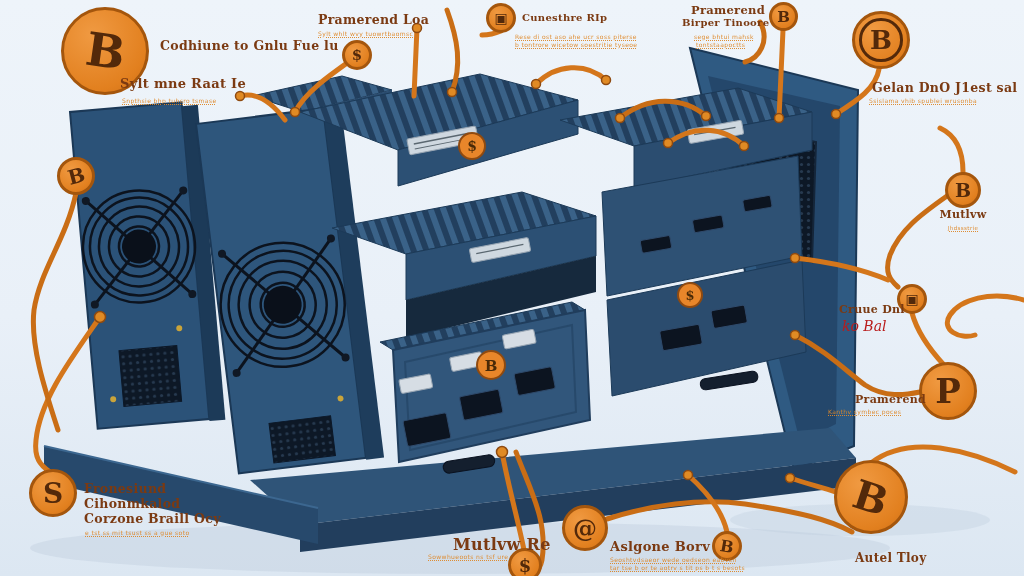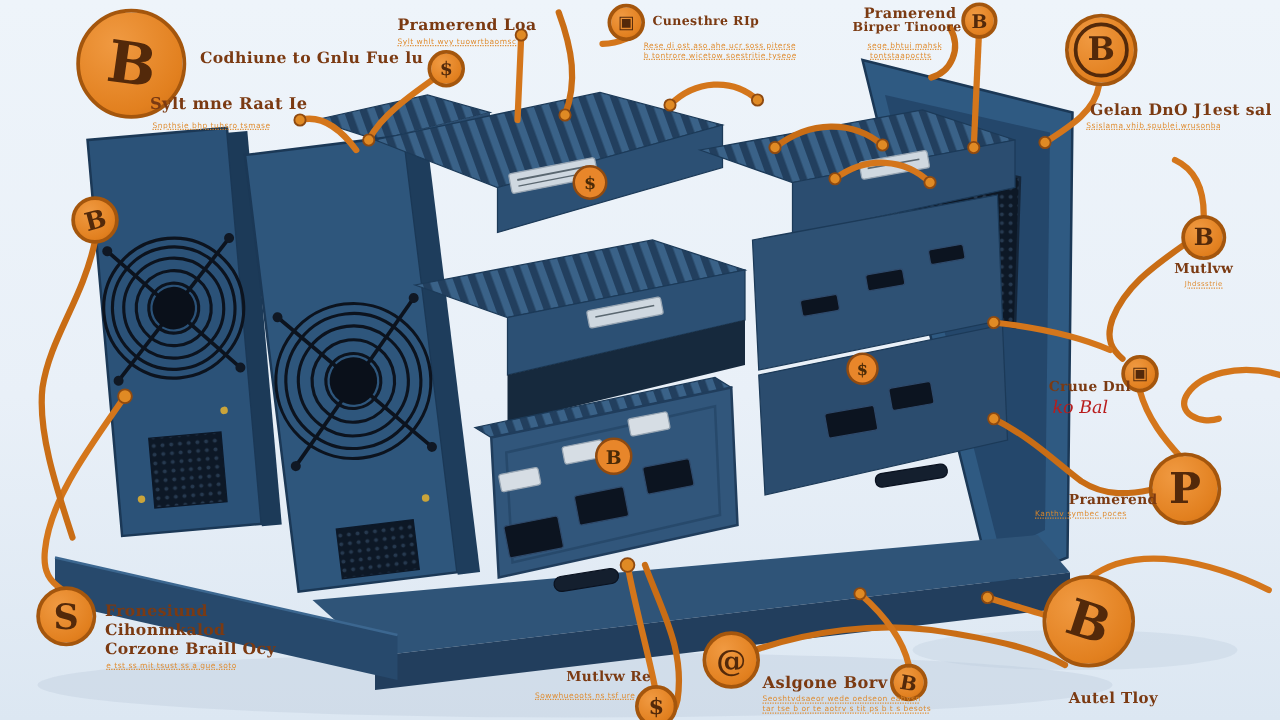--- a/index.html
+++ b/index.html
@@ -307,19 +307,19 @@
 
 <div class="lbl" style="left:855px;top:393px;font-size:11px;">Pramerend</div>
 <div class="sub" style="left:828px;top:408px;">Kanthv symbec poces</div>
 
 <div class="lbl" style="left:843px;top:551px;font-size:12px;margin-left:12px;">Autel Tloy</div>
 
 <div class="lbl" style="left:610px;top:539px;font-size:13px;">Aslgone Borv</div>
 <div class="sub" style="left:610px;top:556px;">Seoshtvdsaeor wede oedseon eabvsn</div>
 <div class="sub" style="left:610px;top:564px;">tar tse b or te aotrv s tit ps b t s besots</div>
 
-<div class="lbl" style="left:453px;top:535px;font-size:11px;">Mutlvw Re</div>
+<div class="lbl" style="left:453px;top:535px;font-size:16px;">Mutlvw Re</div>
 <div class="sub" style="left:428px;top:553px;">Sowwhueoots ns tsf ure</div>
 
 <div class="lbl" style="left:84px;top:481px;font-size:12.5px;">Fronesiund</div>
 <div class="lbl" style="left:84px;top:496px;font-size:12.5px;">Cihonmkalod</div>
 <div class="lbl" style="left:84px;top:511px;font-size:12.5px;">Corzone Braill Ocy</div>
 <div class="sub" style="left:85px;top:529px;">e tst ss mit tsust ss a gue soto</div>
 
 </body></html>

